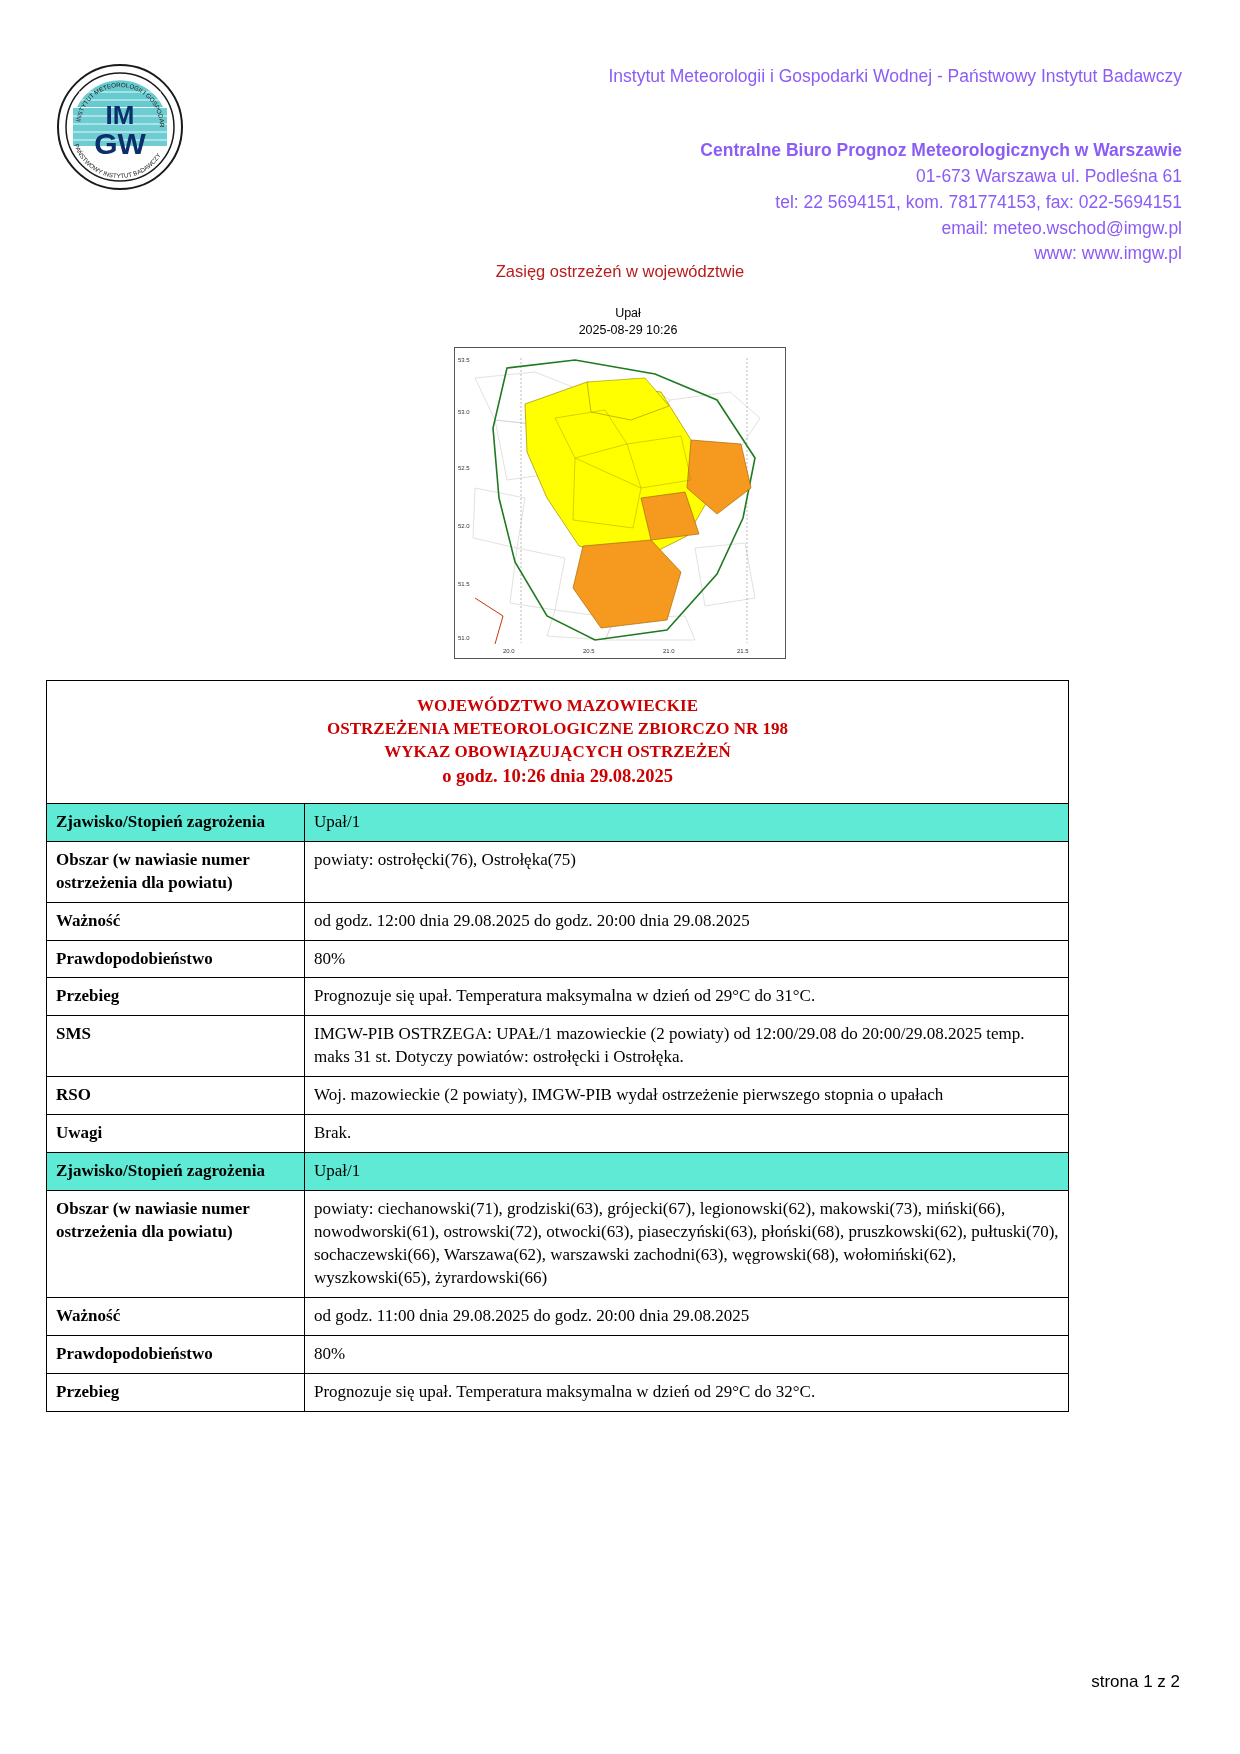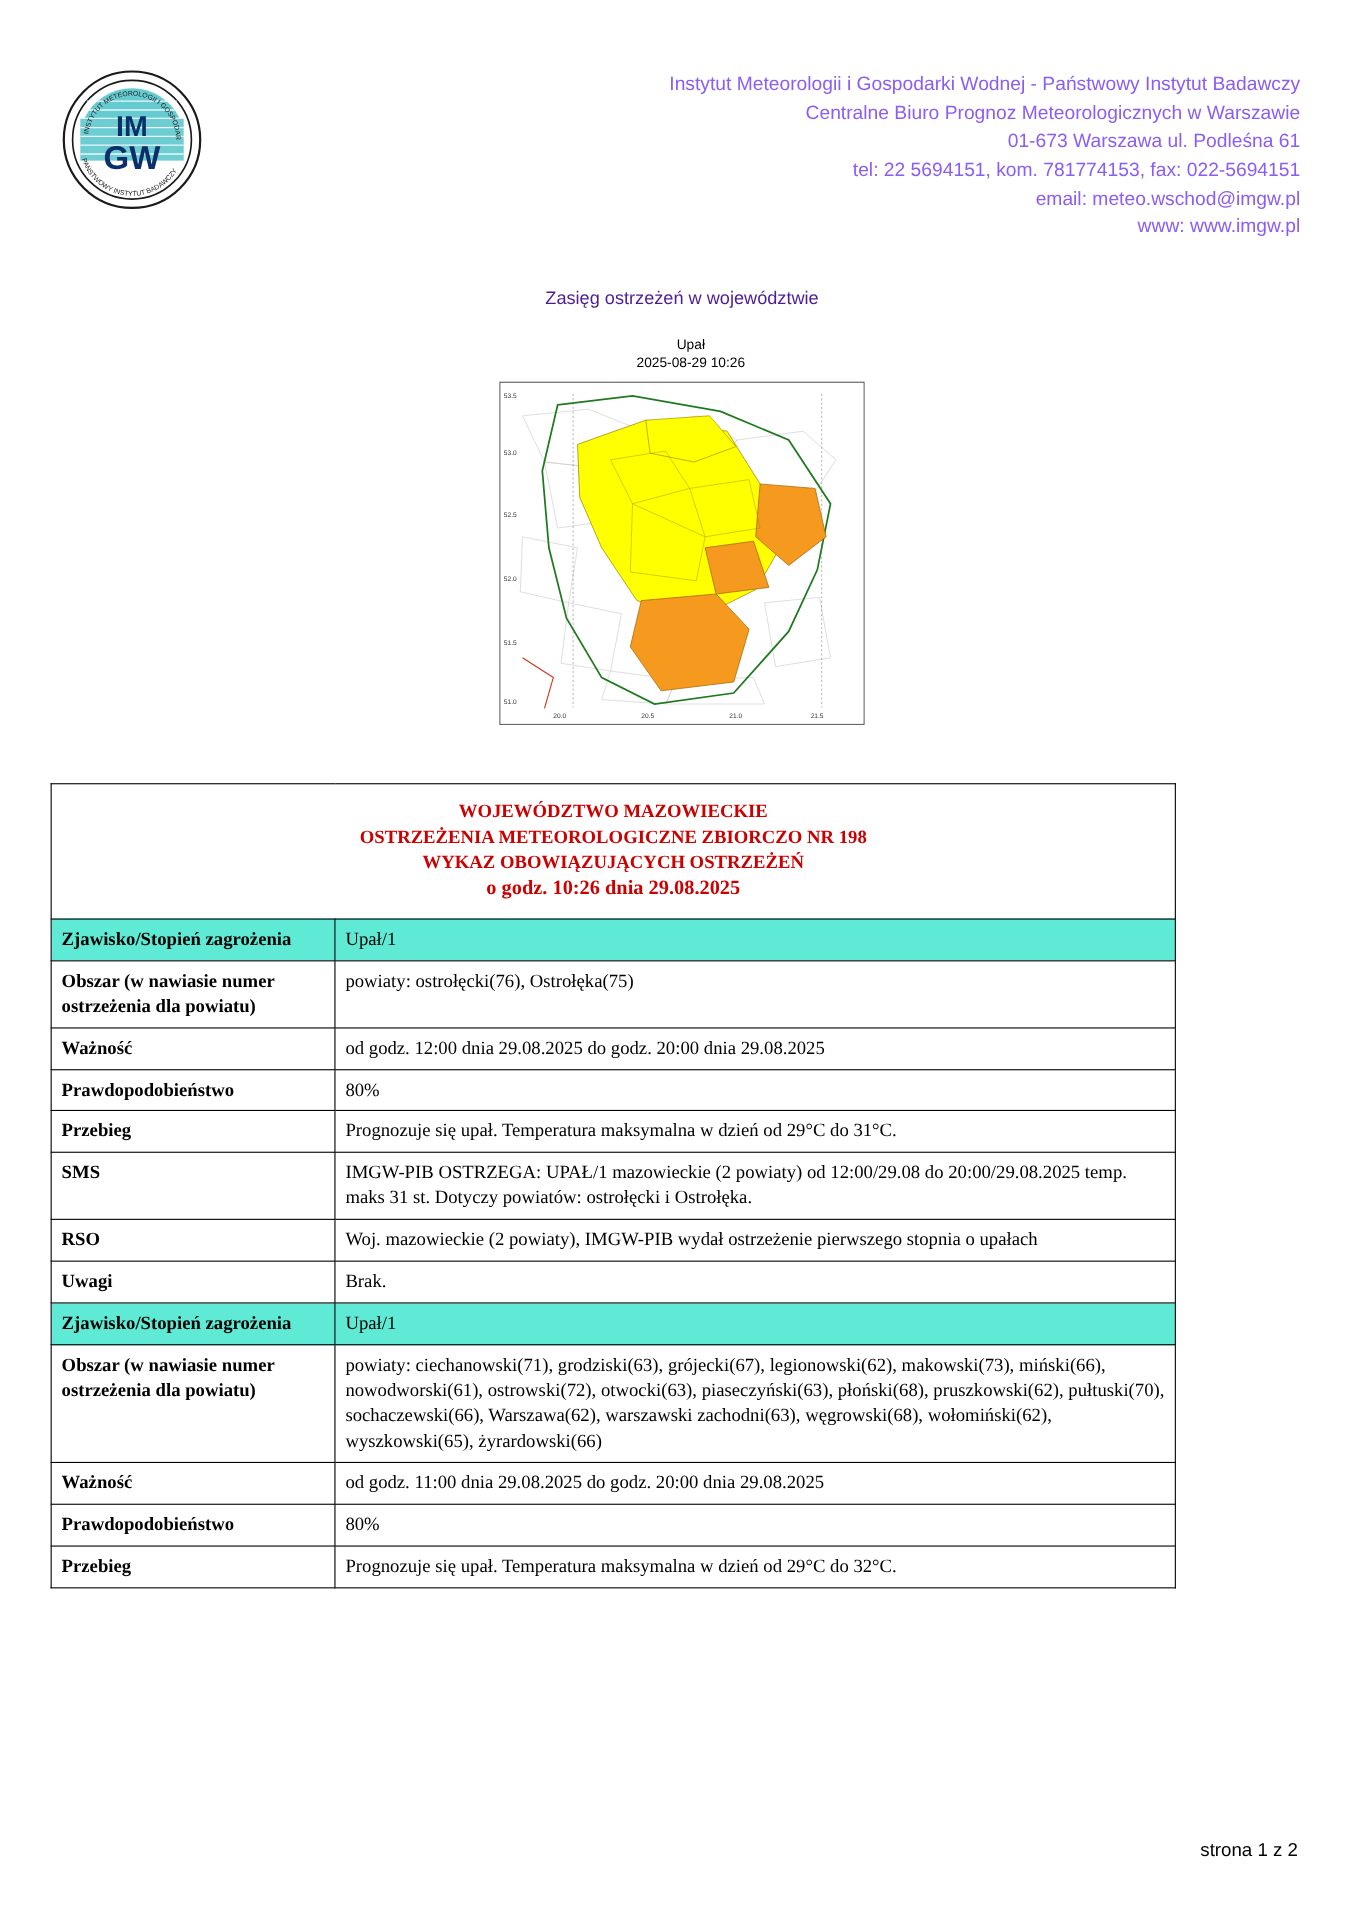--- a/index.html
+++ b/index.html
@@ -40,34 +40,35 @@
   .header-text {
     position: absolute;
     right: 58px;
     top: 12px;
     text-align: right;
     font-size: 17.5px;
     line-height: 1.48;
     color: #8b5cf6;
   }
   .header-text .bold {
-    font-weight: normal;
+    font-weight: bold;
+    margin-top: 48px;
   }
 
   
   .map-section {
     position: absolute;
     top: 262px;
     left: 0;
     right: 0;
     text-align: center;
   }
   .map-title {
     font-size: 16.5px;
-    color: #4c1d95;
+    color: #b91c1c;
     margin-bottom: 24px;
   }
   .map-sub {
     font-size: 12.5px;
     line-height: 1.35;
     color: #000;
     margin-bottom: 8px;
     padding-left: 16px;
   }
   .map-frame {
@@ -76,21 +77,21 @@
     height: 310px;
     border: 1px solid #555;
     background: #fff;
     position: relative;
   }
 
   
   .warn-table {
     position: absolute;
     left: 46px;
-    top: 712px;
+    top: 680px;
     width: 1022px;
     border-collapse: collapse;
     table-layout: fixed;
     font-size: 16px;
   }
   .warn-table td {
     border: 1px solid #000;
     padding: 7px 9px;
     vertical-align: top;
     line-height: 1.35;

